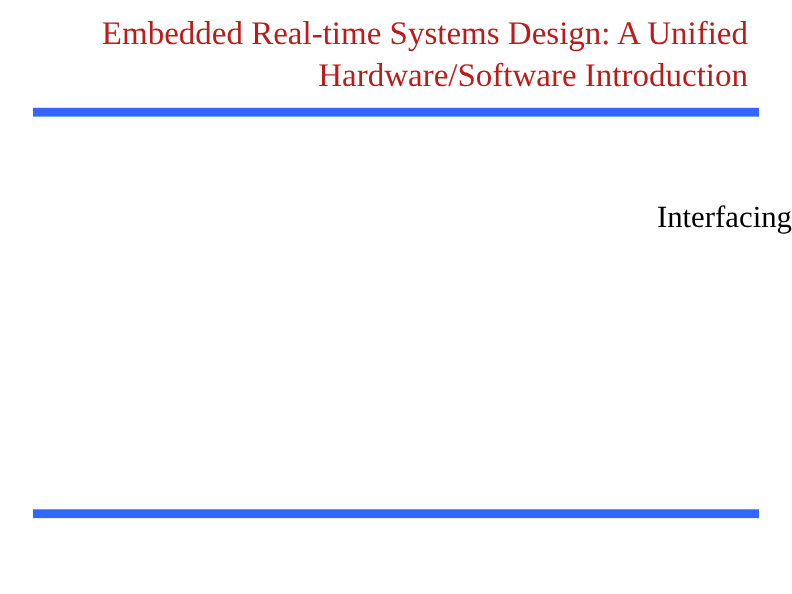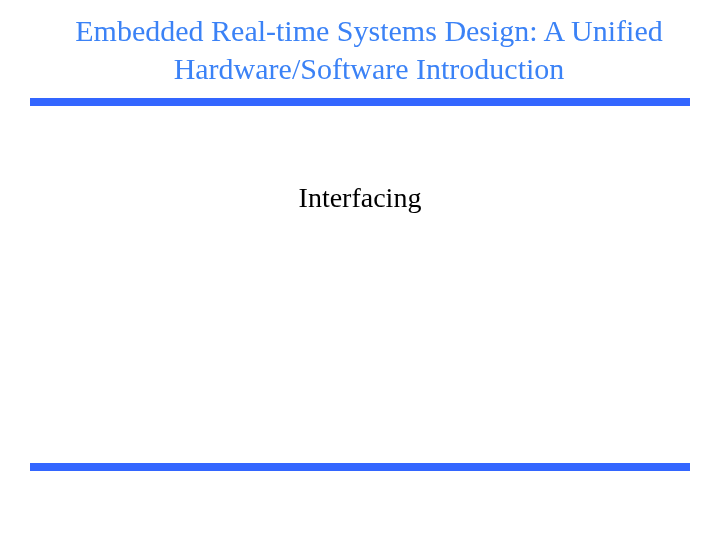--- a/index.html
+++ b/index.html
@@ -20,38 +20,38 @@
       height: 100%;
       position: relative;
     }
     .title {
       position: absolute;
       top: 12px;
       left: 58px;
       right: 40px;
       font-size: 30px;
       font-weight: normal;
-      color: #3b82f6;
+      color: #b91c1c;
       line-height: 1.25;
-      text-align: center;
+      text-align: right;
     }
     .divider-top {
       position: absolute;
       top: 98px;
       left: 30px;
       right: 30px;
       height: 8px;
       background: #3366ff;
     }
     .subtitle {
       position: absolute;
       top: 182px;
       left: 0;
       right: 0;
-      text-align: center;
+      text-align: right;
       font-size: 28px;
       font-weight: normal;
       color: #000000;
     }
     .divider-bottom {
       position: absolute;
       top: 463px;
       left: 30px;
       right: 30px;
       height: 8px;

